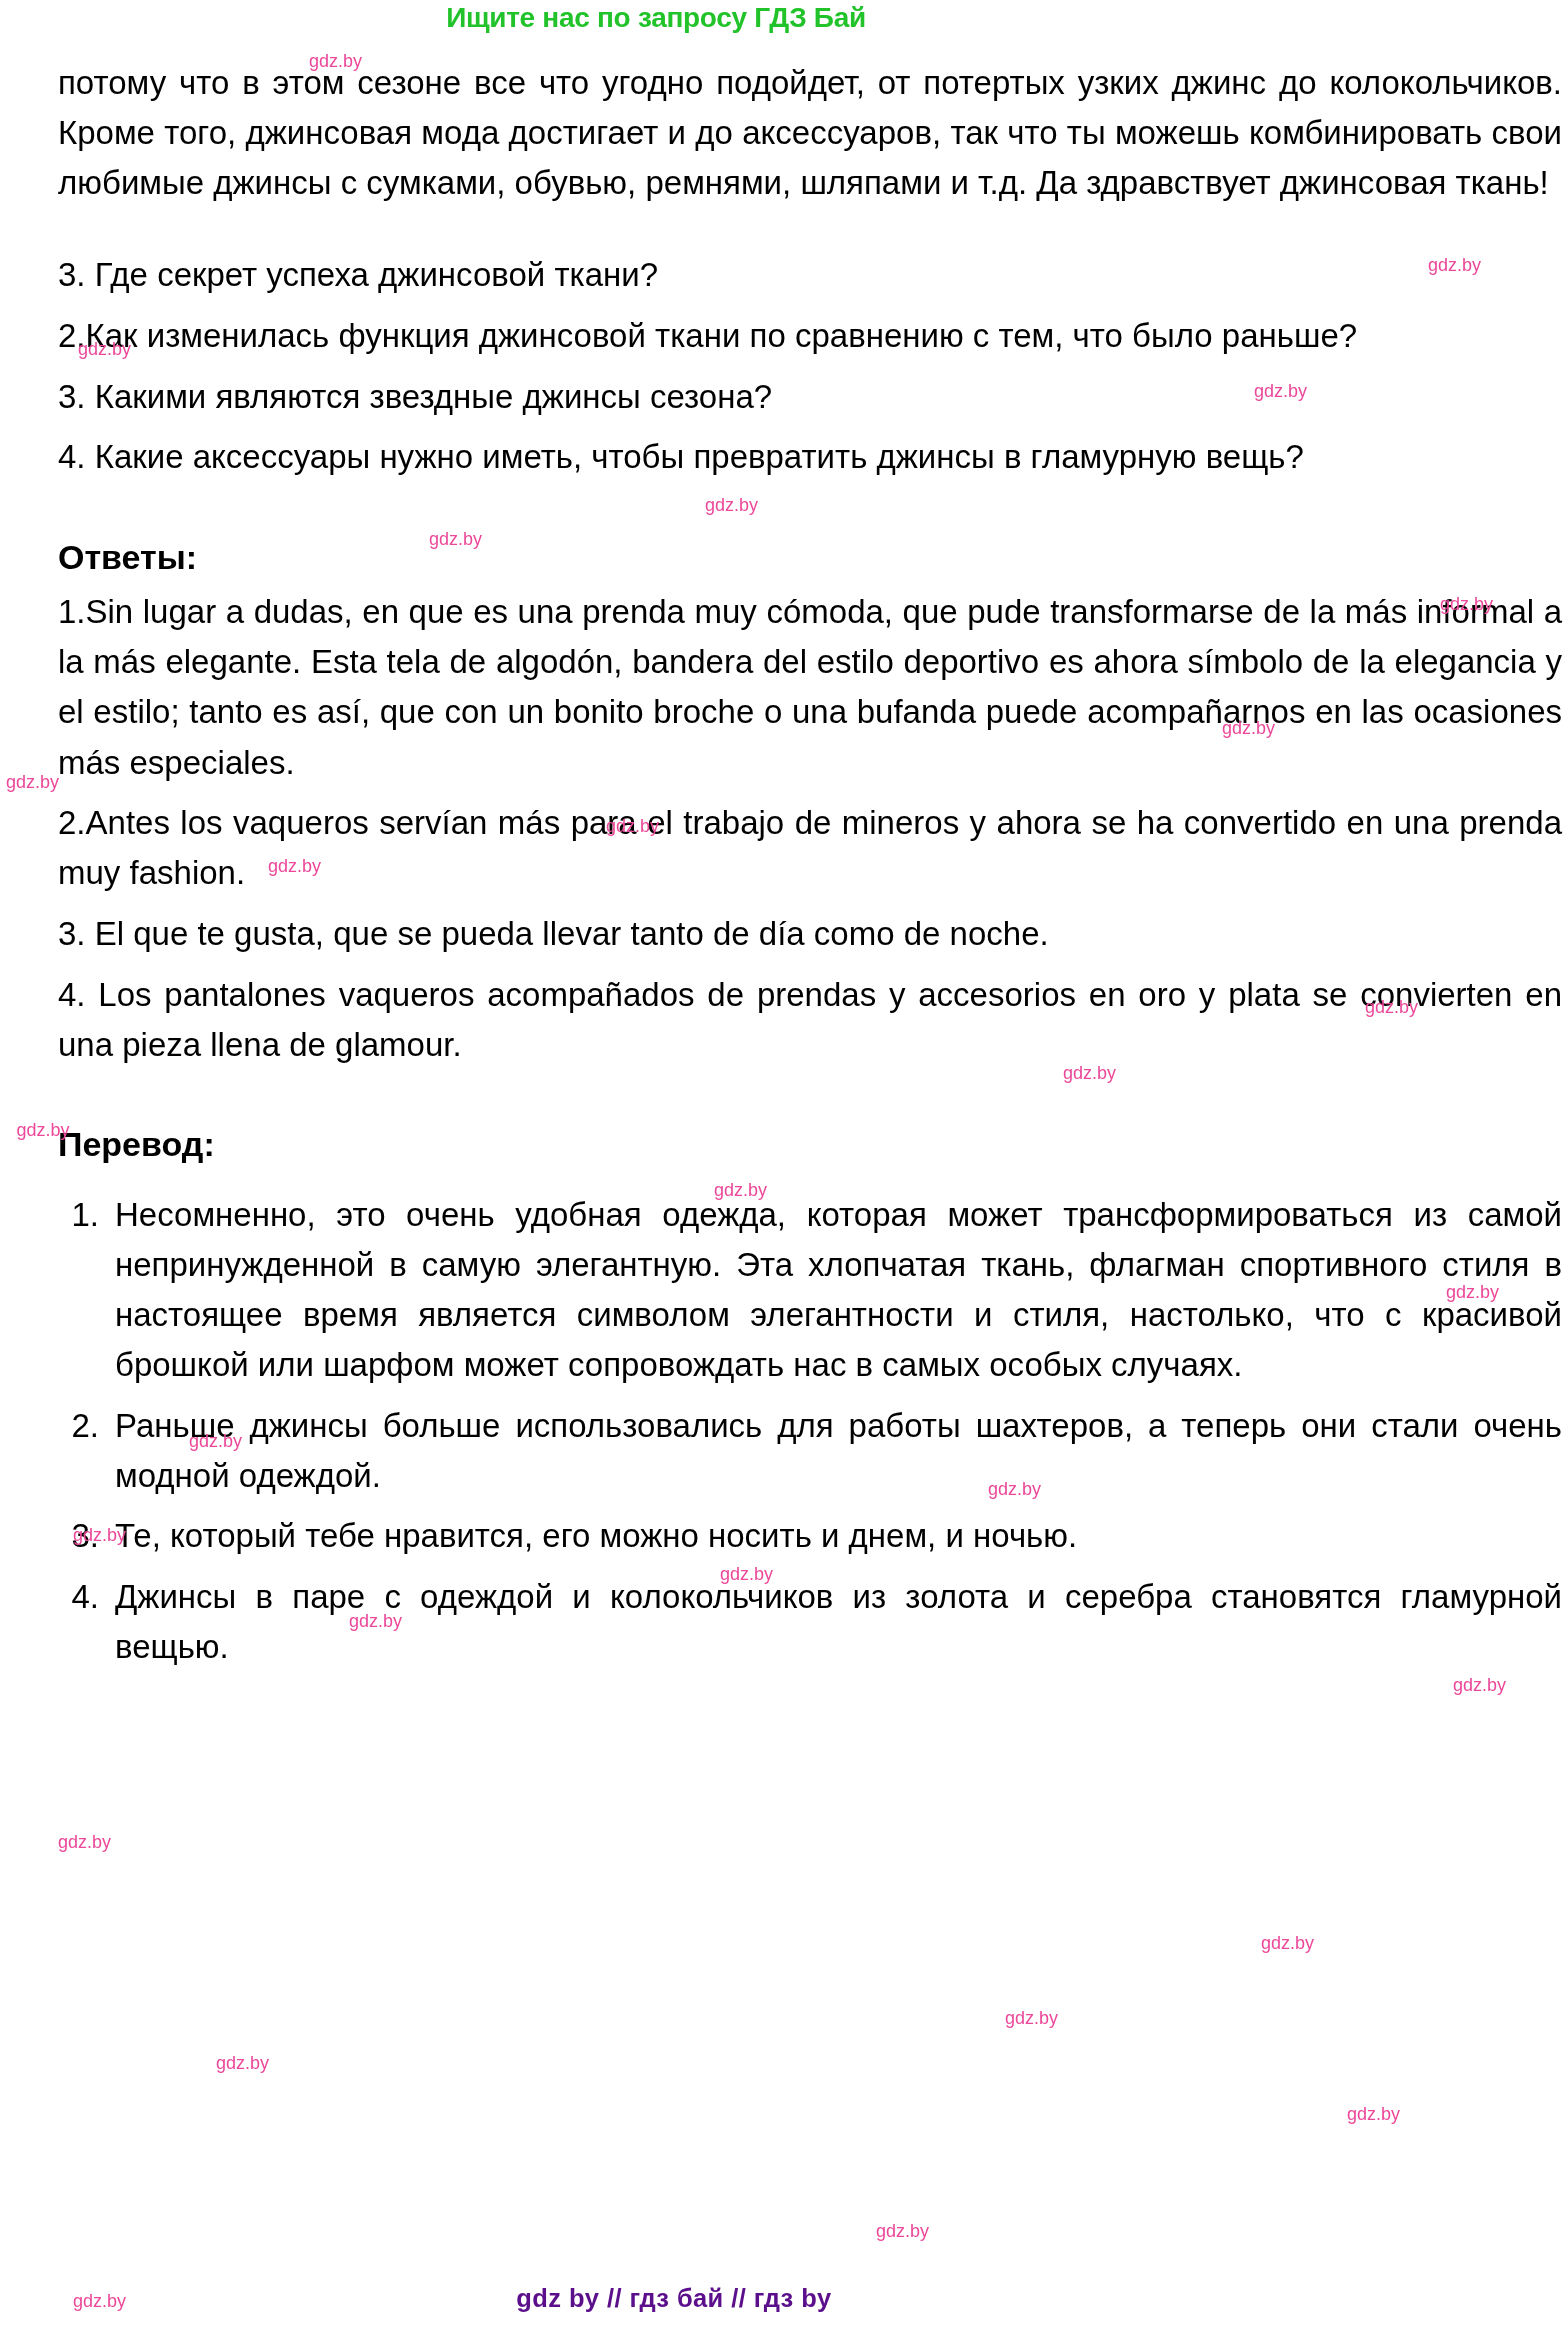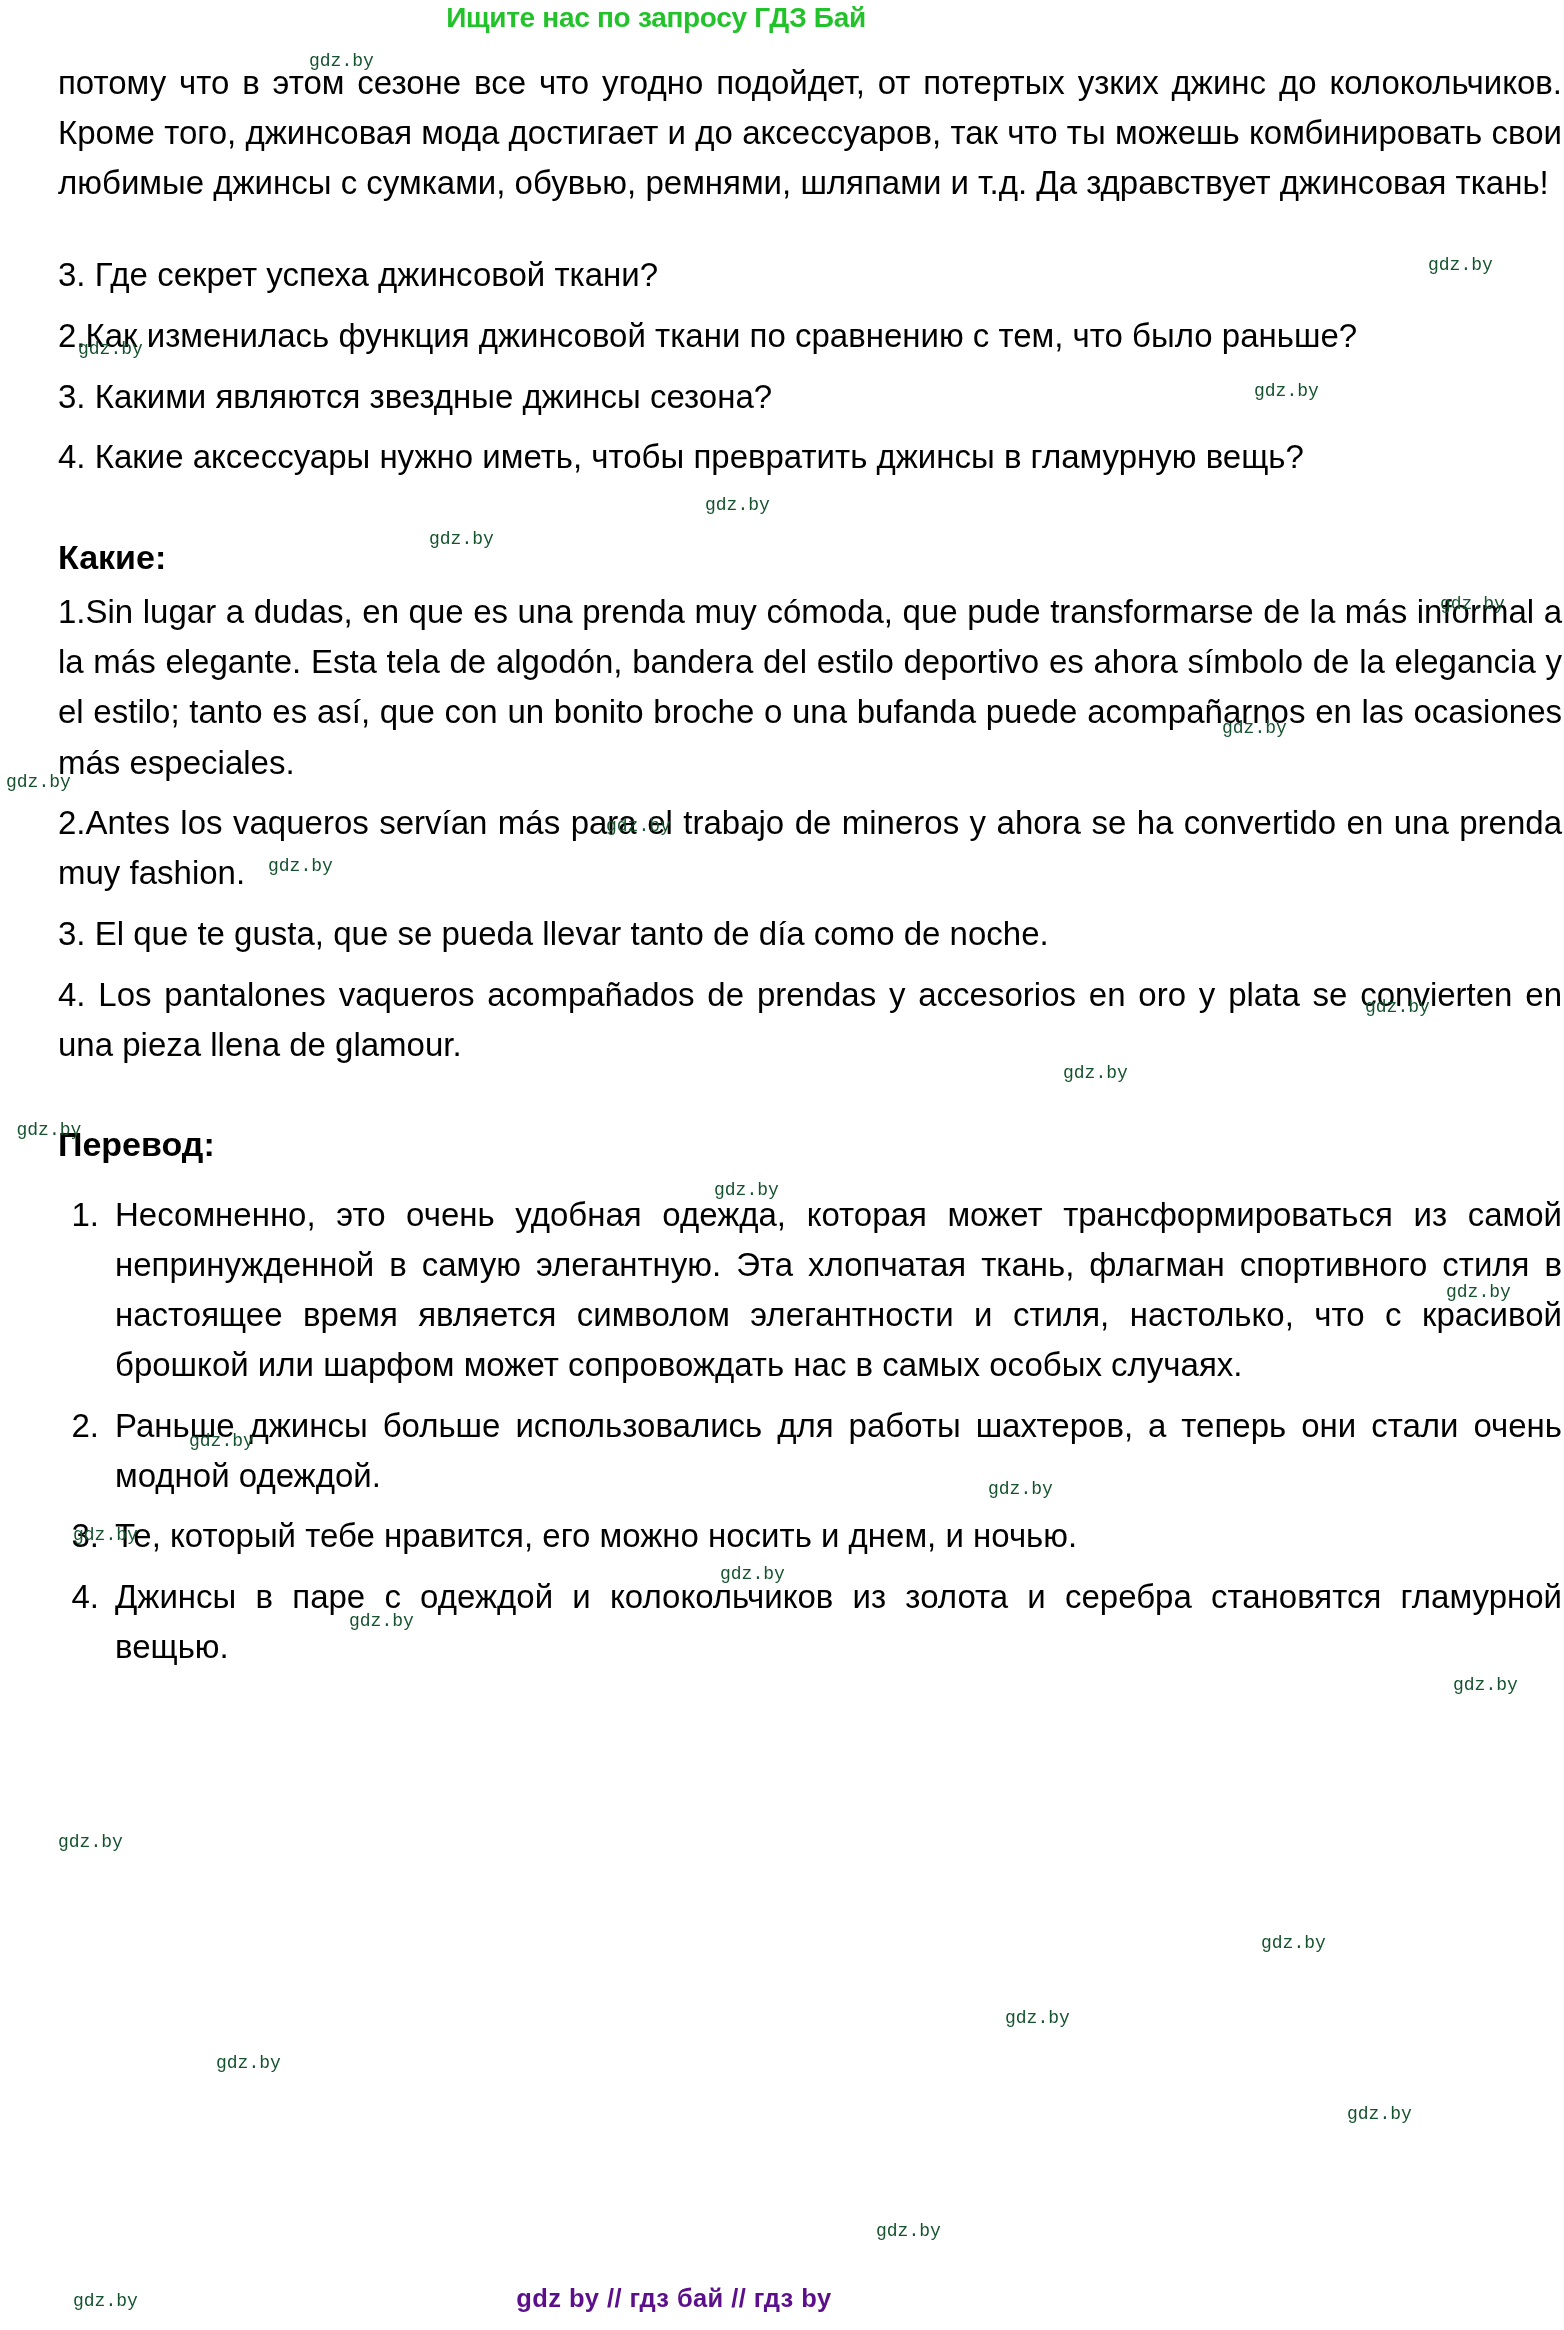--- a/index.html
+++ b/index.html
@@ -93,23 +93,23 @@
   .tr-body {
     flex: 1 1 auto;
     text-align: justify;
     text-align-last: left;
   }
   .tr-body.nojust { text-align: left; text-align-last: left; }
 
   
   .wm {
     position: absolute;
-    font-family: Liberation Mono, monospace;
+    font-family: Liberation Sans, sans-serif;
     font-size: 18px;
-    color: #14532d;
+    color: #ec4899;
     white-space: nowrap;
     pointer-events: none;
     font-weight: 400;
   }
 </style>
 </head>
 <body>
 
 <div id="page">
 
@@ -130,21 +130,21 @@
     <div class="block-gap-s"></div>
 
     <p class="para">3. Какими являются звездные джинсы сезона?</p>
 
     <div class="block-gap-s"></div>
 
     <p class="para justify">4. Какие аксессуары нужно иметь, чтобы превратить джинсы в гламурную вещь?</p>
 
     <div class="block-gap-xl"></div>
 
-    <p class="heading">Какие:</p>
+    <p class="heading">Ответы:</p>
 
     <div class="block-gap-s"></div>
 
     <p class="para justify">1.Sin lugar a dudas, en que es una prenda muy cómoda, que pude transformarse de la más informal a la más elegante. Esta tela de algodón, bandera del estilo deportivo es ahora símbolo de la elegancia y el estilo; tanto es así, que con un bonito broche o una bufanda puede acompañarnos en las ocasiones más especiales.</p>
 
     <div class="block-gap-s"></div>
 
     <p class="para justify">2.Antes los vaqueros servían más para el trabajo de mineros y ahora se ha convertido en una prenda muy fashion.</p>
 
     <div class="block-gap-s"></div>

